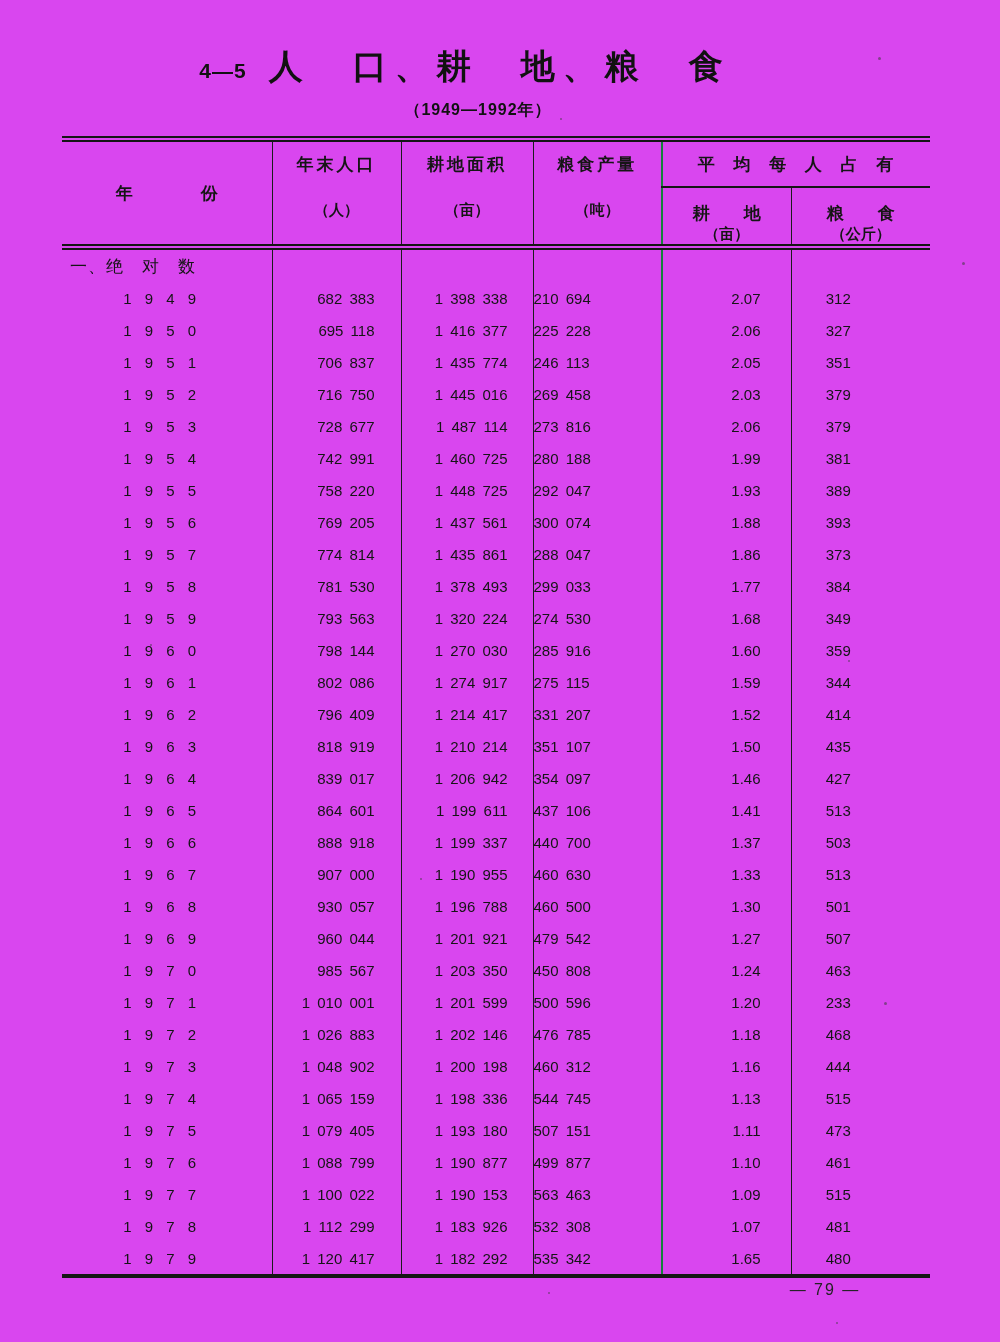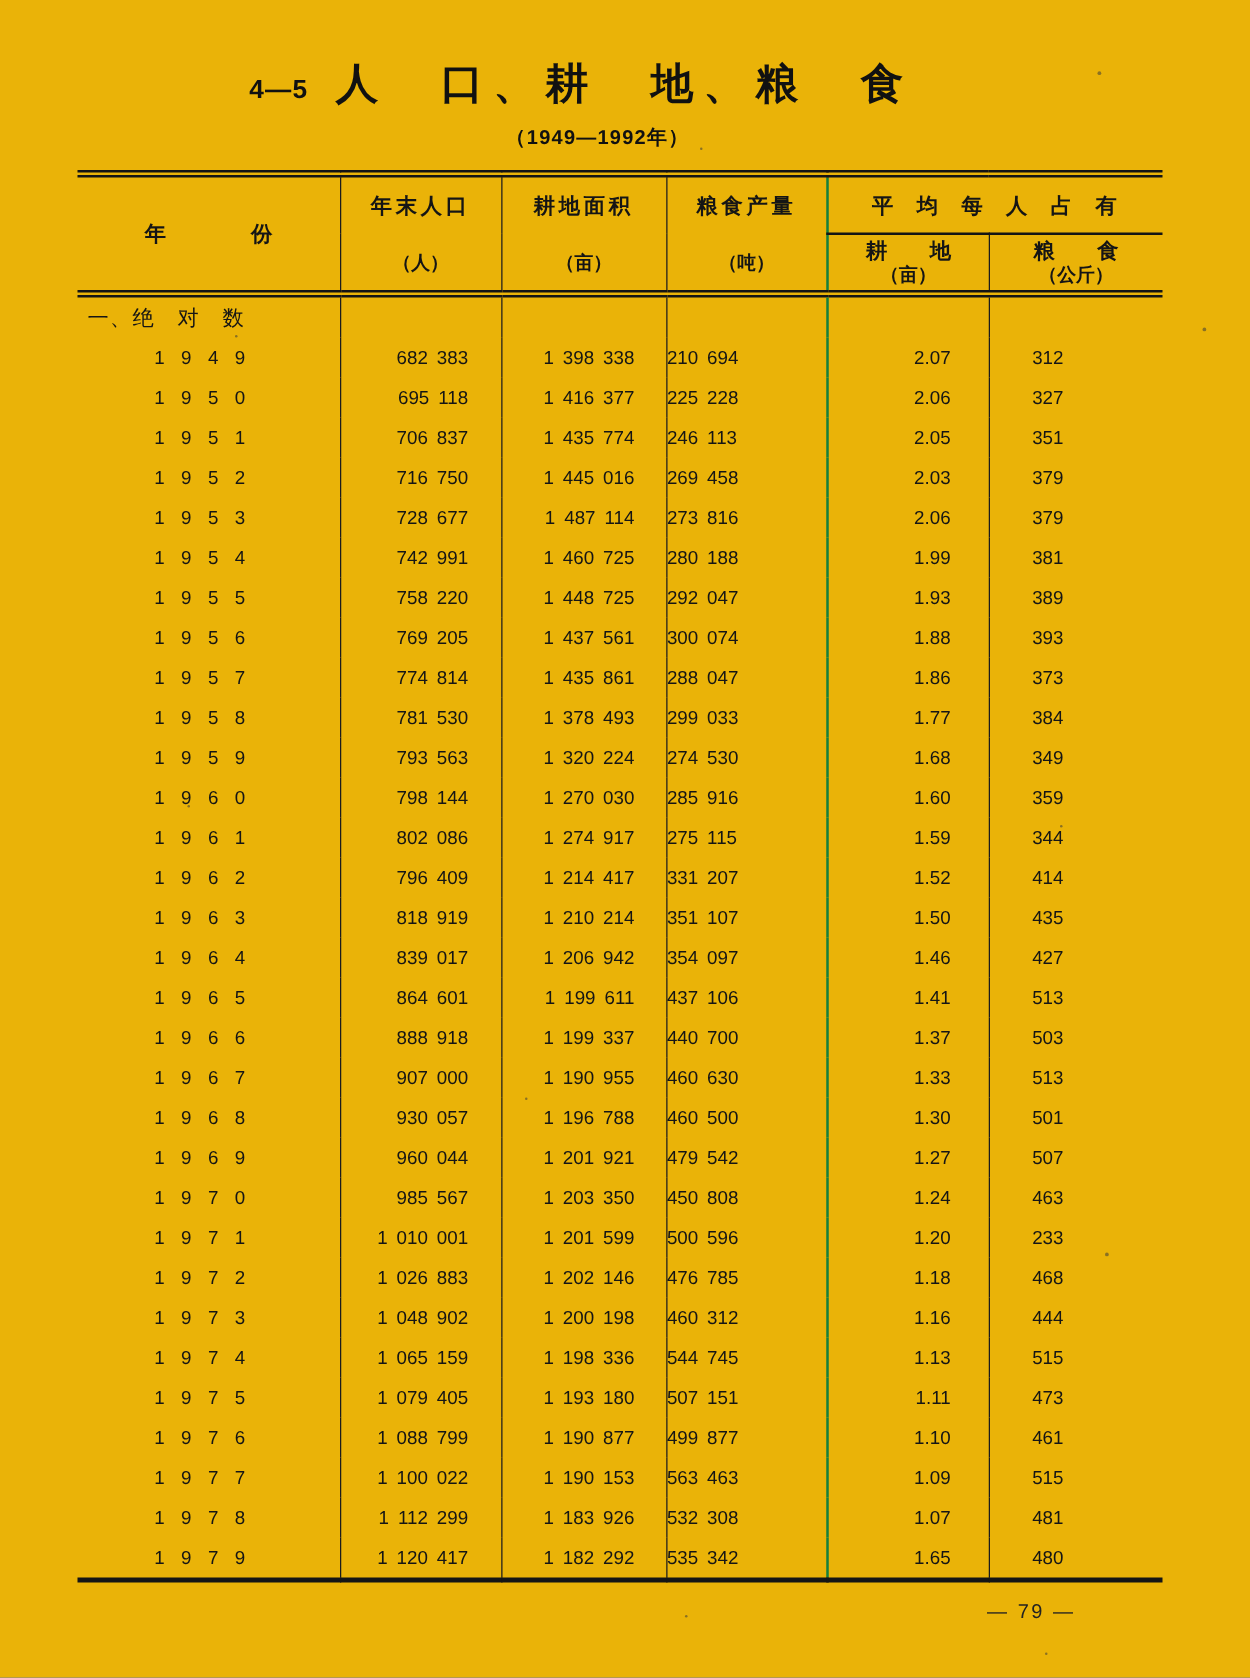--- a/index.html
+++ b/index.html
@@ -1,19 +1,19 @@
 <!DOCTYPE html>
 <html><head>
 <meta charset="utf-8">
 <style>
   html,body{margin:0;padding:0;background:#888;}
   .page{
     position:relative;
     width:1000px;height:1342px;
-    background:#eab308;
+    background:#d946ef;
     font-family:"Liberation Sans","DejaVu Sans",sans-serif;
     color:#111;
     overflow:hidden;
   }
   
   .title-row{
     position:absolute;top:44px;left:0;width:1000px;
     text-align:center;transform:translateX(-35px);
     white-space:nowrap;
   }
@@ -49,21 +49,21 @@
     height:88px;display:flex;flex-direction:column;
     justify-content:space-between;align-items:center;
     padding:11px 0 10px 0;box-sizing:border-box;
   }
   .h-unit{font-size:15px;font-weight:bold;letter-spacing:0;}
   .h-pc{height:44px;letter-spacing:2px;word-spacing:10px;
     border-bottom:2px solid #151515;}
   .h-sub{height:44px;vertical-align:top;}
   .h-sub .inner{
     display:flex;flex-direction:column;align-items:center;
-    padding-top:3px;line-height:20px;
+    padding-top:16px;line-height:20px;
   }
   
   .vl1{border-left:1px solid #1c1c1c;}
   .vl2{border-left:2px solid #15803d;}
   
   .hb{border-bottom:6px double #151515;}
   
   tbody td{
     height:32px;font-size:15px;color:#151515;
     padding:0;vertical-align:middle;word-spacing:3px;

